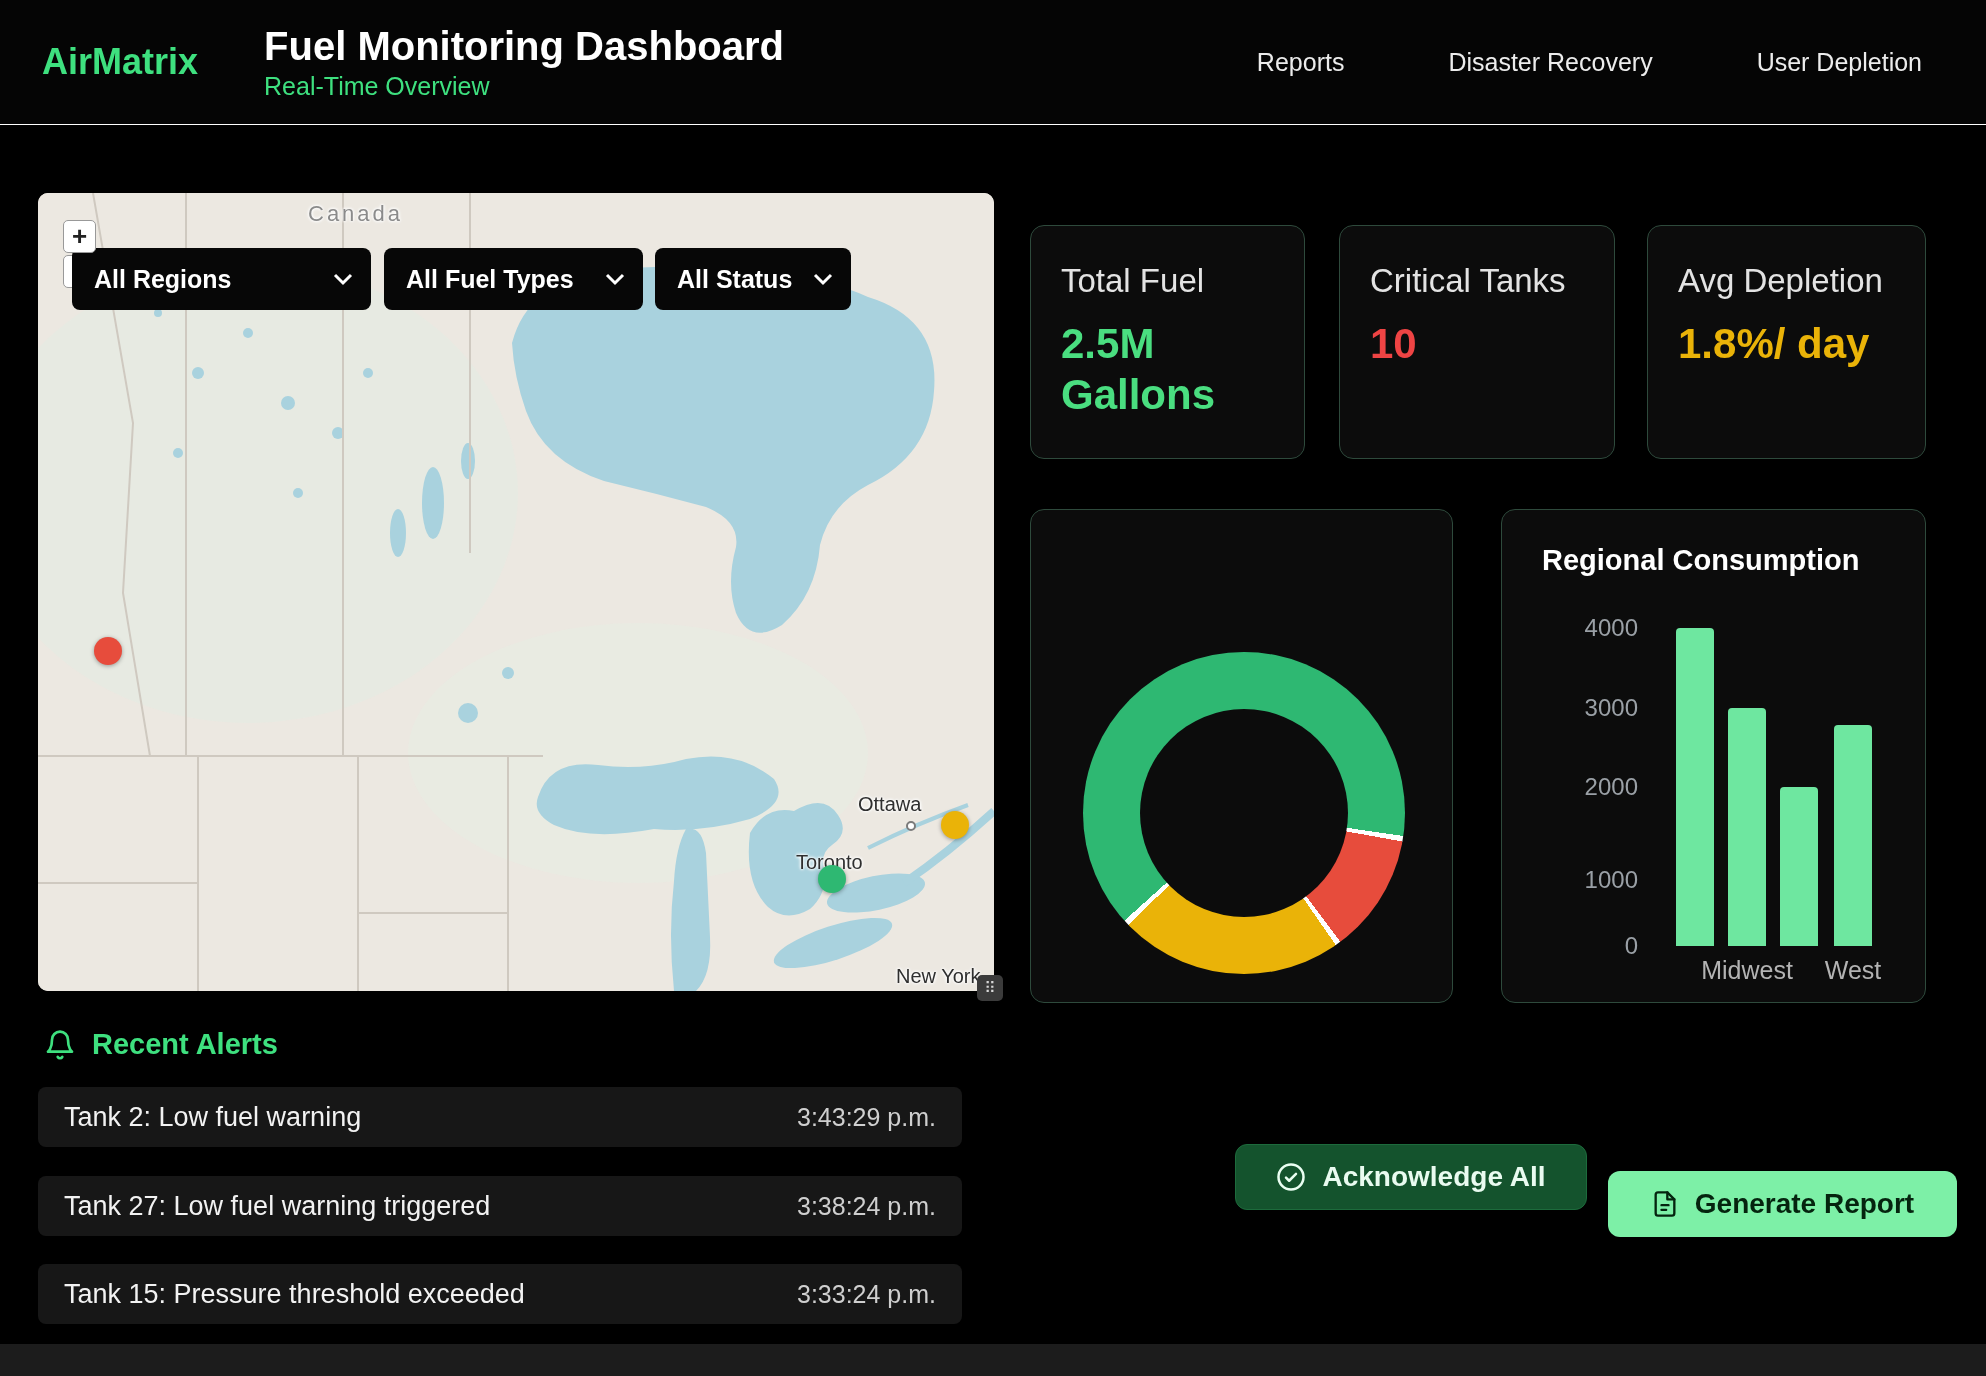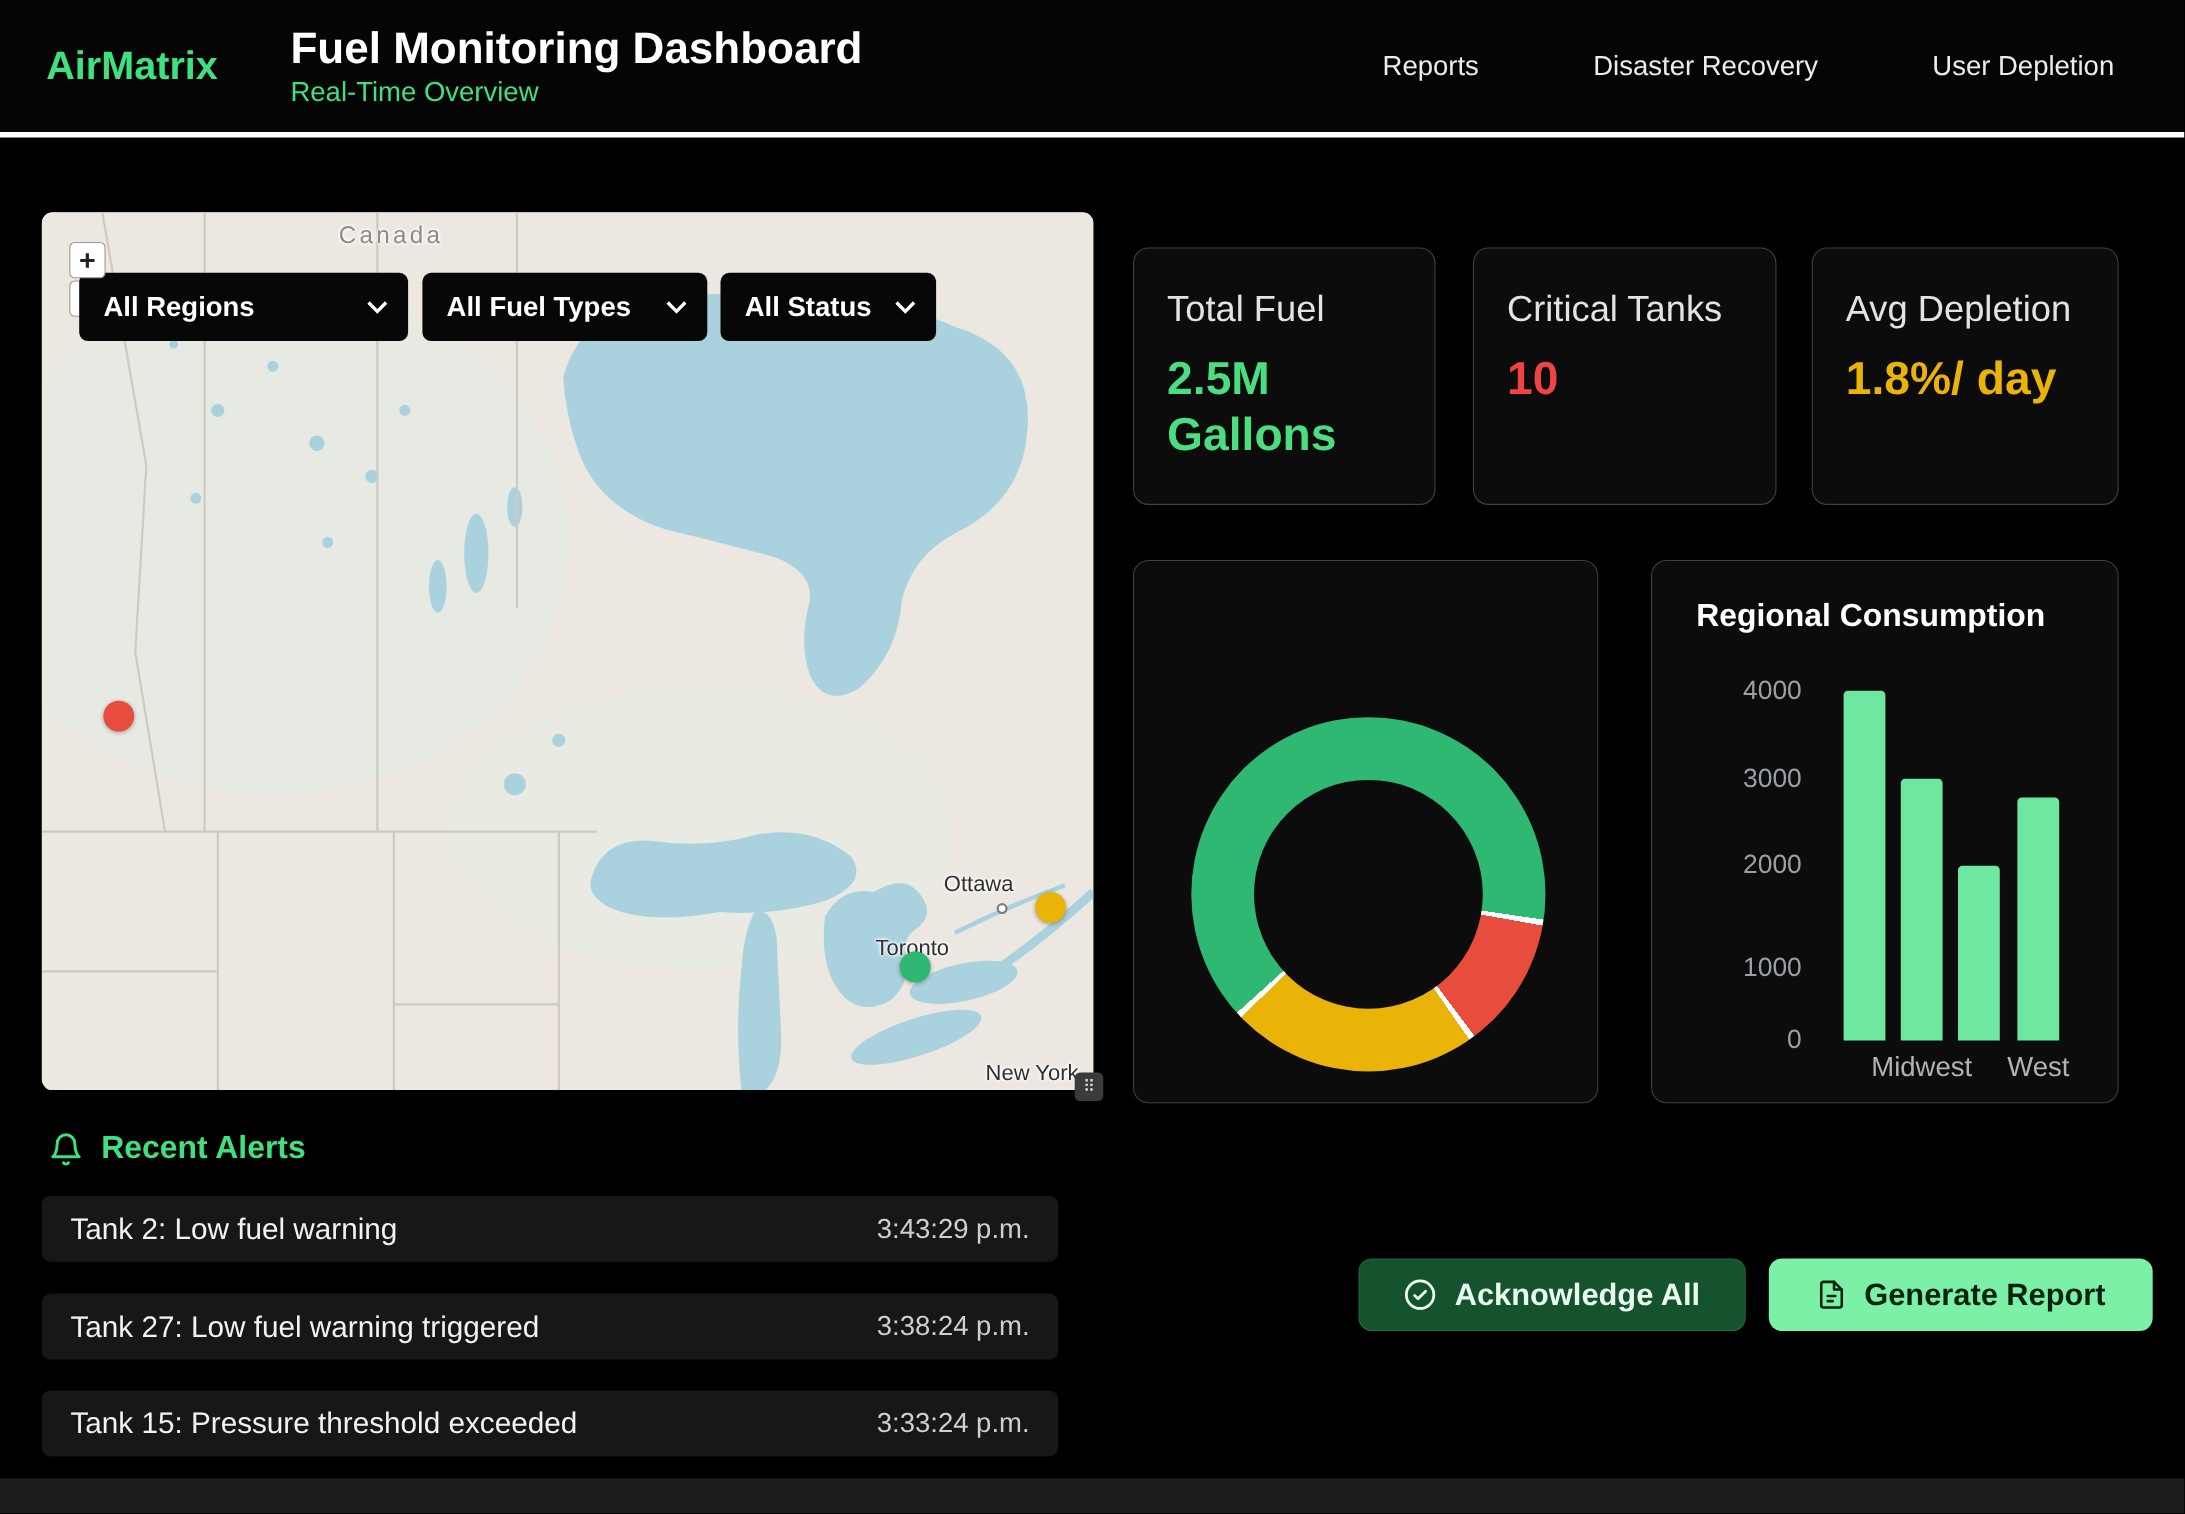--- a/index.html
+++ b/index.html
@@ -2,21 +2,21 @@
 <html><head>
 <meta charset="utf-8">
 <style>
   * { margin:0; padding:0; box-sizing:border-box; }
   html,body { background:#000; }
   .page { position:relative; width:1986px; height:1376px; background:#000; overflow:hidden;
           font-family:"Liberation Sans","DejaVu Sans",sans-serif; }
 
   
   .header { position:absolute; top:0; left:0; right:0; height:125px; background:#050505;
-            border-bottom:5px solid #ffffff; display:flex; align-items:center; z-index:10; }
+            border-bottom:1px solid #ffffff; display:flex; align-items:center; z-index:10; }
   .logo { margin-left:42px; font-size:36px; font-weight:bold; color:#3ee07f; }
   .title-block { margin-left:66px; }
   .page-title { font-size:40px; font-weight:bold; color:#ffffff; line-height:1.1; }
   .page-subtitle { font-size:25px; color:#3ee07f; font-weight:500; margin-top:4px; }
   .nav { margin-left:auto; display:flex; gap:104px; margin-right:64px; font-size:25px; color:#ececec; }
   .nav-item { cursor:pointer; white-space:nowrap; }
 
   
   .map-panel { position:absolute; left:38px; top:193px; width:956px; height:798px;
                border-radius:10px; overflow:hidden; background:#ece8e1; }
@@ -77,21 +77,21 @@
                border-radius:8px; display:flex; align-items:center; justify-content:space-between;
                padding:0 26px; cursor:pointer; }
   .r0 { top:1087px; } .r1 { top:1176px; } .r2 { top:1264px; }
   .alert-text { font-size:27px; color:#f2f2f2; }
   .alert-time { font-size:25px; color:#cfcfcf; }
 
   .btn { position:absolute; top:1144px; height:66px; border-radius:12px; display:flex;
          align-items:center; justify-content:center; gap:16px; font-size:28px; cursor:pointer; }
   .btn-ack { left:1235px; width:352px; background:#14532d; color:#e9fbf0; font-weight:600;
              border:1px solid #1d6b3c; }
-  .btn-gen { left:1608px; width:349px; background:#7df0a7; color:#05240f; font-weight:bold; border:none; }
+  .btn-gen { left:1608px; width:349px; background:#7df0a7; color:#05240f; font-weight:bold; border:none;margin-top:27px; }
 
   .footer-strip { position:absolute; left:0; right:0; bottom:0; height:32px; background:#1c1c1c; }
 </style>
 </head>
 <body>
 
 <div class="page">
 
   <div class="header">
     <div class="logo">AirMatrix</div>

